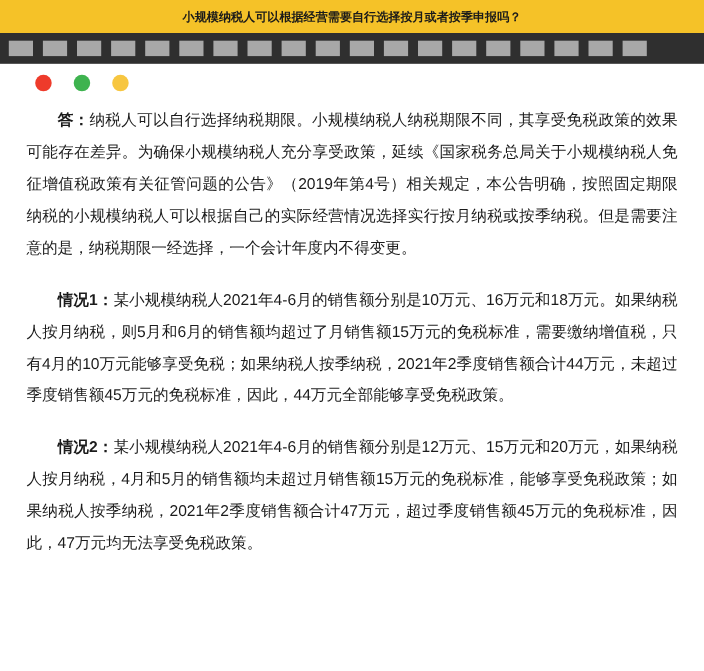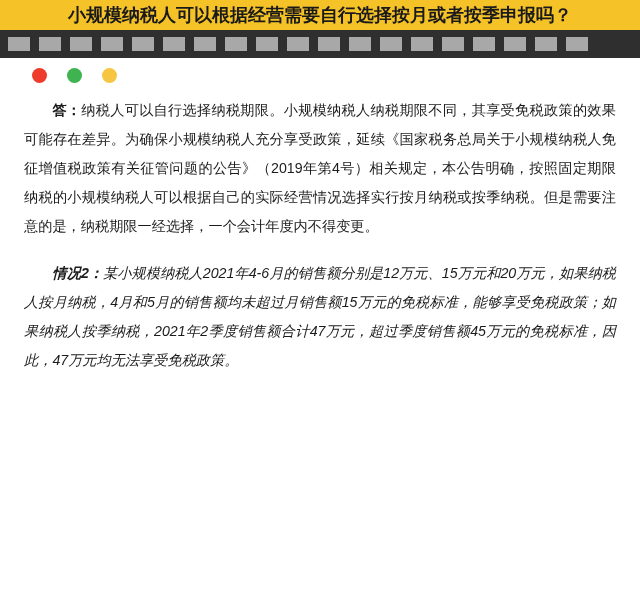--- a/index.html
+++ b/index.html
@@ -23,21 +23,21 @@
   .banner {
     position: relative;
     width: 640px;
     height: 30px;
     background: #f5c228;
     display: flex;
     align-items: center;
     justify-content: center;
   }
   .banner-text {
-    font-size: 18px;
+    font-size: 11px;
     font-weight: bold;
     color: #1a1a1a;
     letter-spacing: 0px;
     white-space: nowrap;
   }
   
   .filmstrip {
     position: relative;
     width: 640px;
     height: 28px;
@@ -80,21 +80,21 @@
   }
   p.para {
     margin: 0 0 18px 0;
     font-size: 14.2px;
     line-height: 29px;
     color: #1b1b1b;
     text-align: justify;
     text-justify: inter-ideograph;
     text-indent: 2em;
   }
-  p.para.last { margin-bottom: 0; font-style: italic; }
+  p.para.last { margin-bottom: 0; }
   .lead {
     font-weight: bold;
   }
   .case-label {
     font-weight: bold;
   }
 </style>
 </head>
 <body>
 
@@ -130,17 +130,18 @@
     <div class="dot red"></div>
     <div class="dot green"></div>
     <div class="dot yellow"></div>
   </div>
 
   <div class="body-wrap">
 
     <p class="para"><span class="lead">答：</span><span>纳税人可以自行选择纳税期限。小规模纳税人纳税期限不同，其享受免税政策的效果可能存在差异。为确保小规模纳税人充分享受政策，延续《国家税务总局关于小规模纳税人免征增值税政策有关征管问题的公告》（2019年第4号）相关规定，本公告明确，按照固定期限纳税的小规模纳税人可以根据自己的实际经营情况选择实行按月纳税或按季纳税。但是需要注意的是，纳税期限一经选择，一个会计年度内不得变更。</span></p>
 
 
+    <p class="para"><span class="case-label">情况1：</span><span>某小规模纳税人2021年4-6月的销售额分别是10万元、16万元和18万元。如果纳税人按月纳税，则5月和6月的销售额均超过了月销售额15万元的免税标准，需要缴纳增值税，只有4月的10万元能够享受免税；如果纳税人按季纳税，2021年2季度销售额合计44万元，未超过季度销售额45万元的免税标准，因此，44万元全部能够享受免税政策。</span></p>
 
     <p class="para last"><span class="case-label">情况2：</span><span>某小规模纳税人2021年4-6月的销售额分别是12万元、15万元和20万元，如果纳税人按月纳税，4月和5月的销售额均未超过月销售额15万元的免税标准，能够享受免税政策；如果纳税人按季纳税，2021年2季度销售额合计47万元，超过季度销售额45万元的免税标准，因此，47万元均无法享受免税政策。</span></p>
 
   </div>
 </div>
 
 </body></html>

